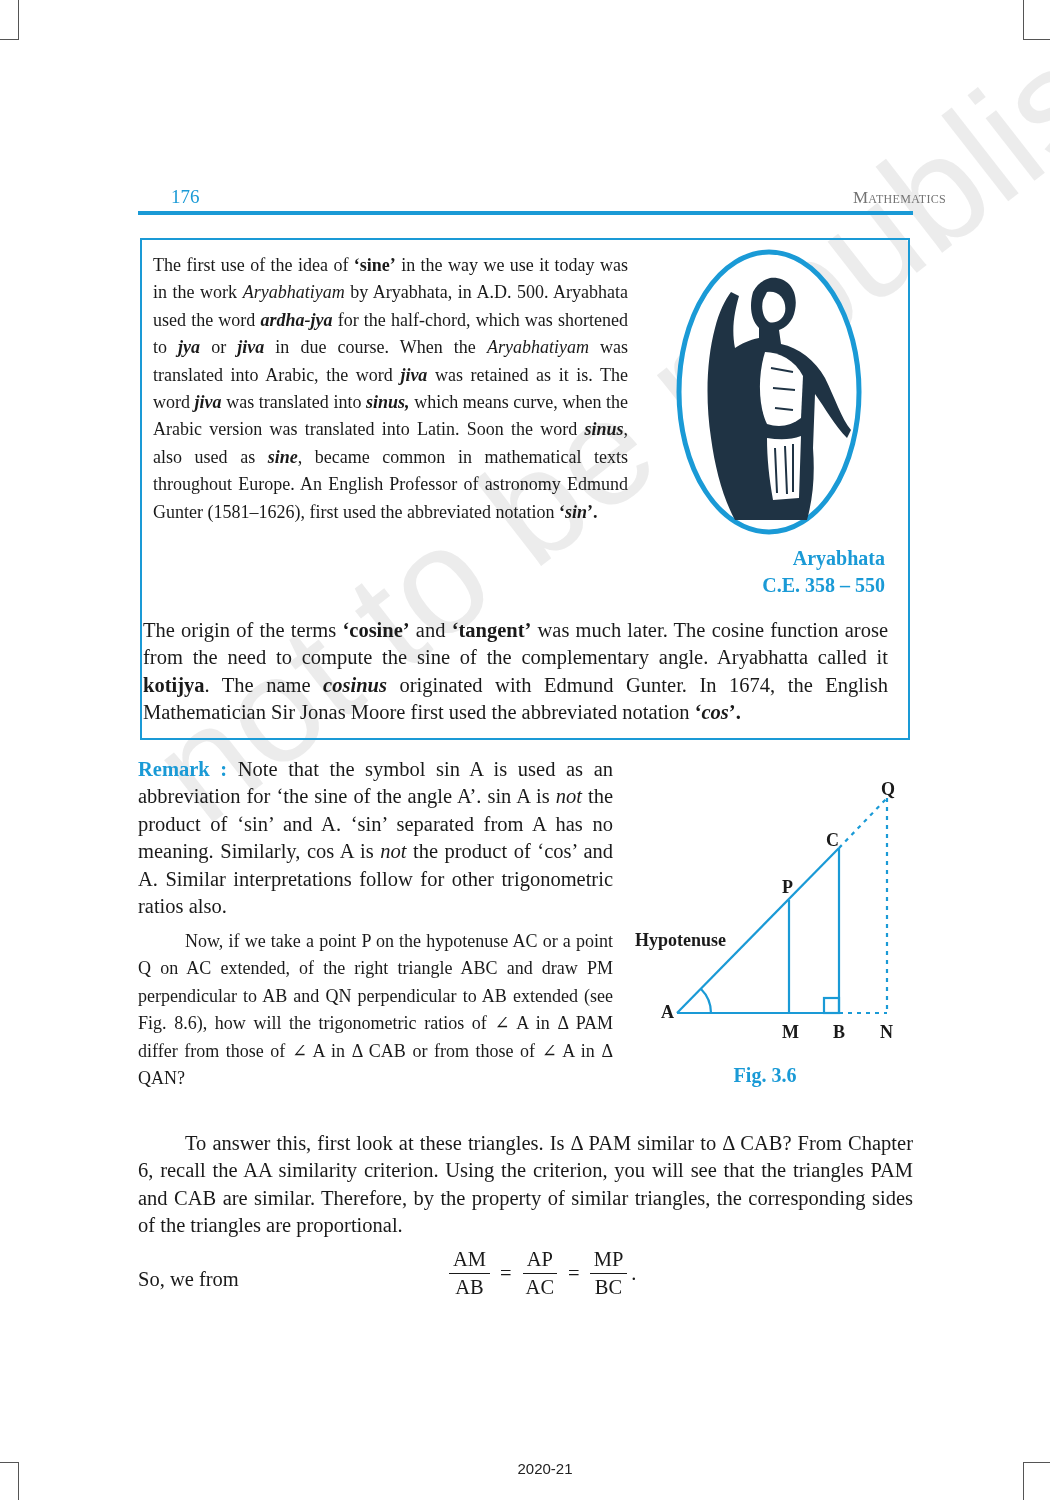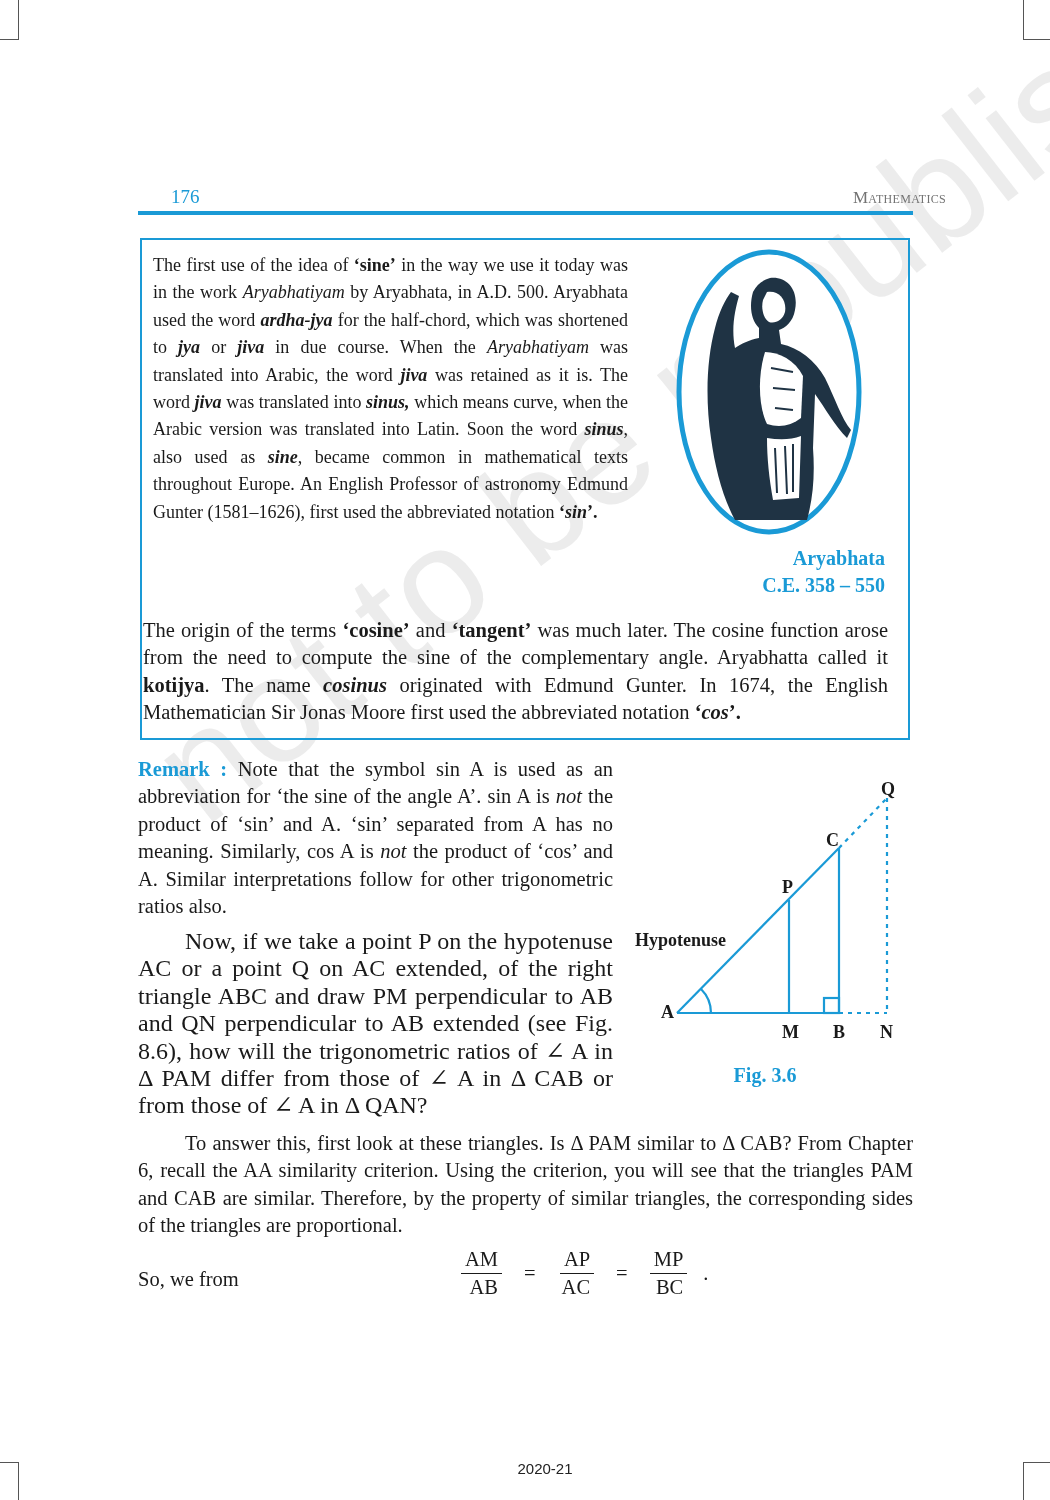--- a/index.html
+++ b/index.html
@@ -10,28 +10,28 @@
   .hdr .pg { position: absolute; left: 0; top: 0; font-size: 19px; color: #1a9ad6; }
   .hdr .ttl { position: absolute; right: 0; top: 2px; font-size: 17px; color: #737373; letter-spacing: 0.3px; font-variant: small-caps; }
   .rule { position: absolute; left: 138px; top: 211px; width: 775px; height: 4px; background: #1a9ad6; }
   .box { position: absolute; left: 140px; top: 238px; width: 770px; height: 502px; border: 2.5px solid #1a9ad6; box-sizing: border-box; }
   .p1 { position: absolute; left: 153px; top: 252px; width: 475px; font-size: 18px; line-height: 27.4px; text-align: justify; }
   .p2 { position: absolute; left: 143px; top: 617px; width: 745px; font-size: 20.5px; line-height: 27.4px; text-align: justify; }
   .portrait { position: absolute; left: 675px; top: 248px; width: 188px; height: 288px; }
   .cap { position: absolute; left: 665px; top: 545px; width: 220px; text-align: right; color: #1a9ad6; font-weight: bold; font-size: 20px; line-height: 27px; }
   .remark { position: absolute; left: 138px; top: 756px; width: 475px; font-size: 20.5px; line-height: 27.4px; text-align: justify; }
   .remark .lbl { color: #1a9ad6; font-weight: bold; }
-  .now { position: absolute; left: 138px; top: 928px; width: 475px; font-size: 24px; line-height: 27.4px; text-align: justify; }
+  .now { position: absolute; left: 138px; top: 928px; width: 475px; font-size: 18px; line-height: 27.4px; text-align: justify; }
   .indent { display: inline-block; width: 47px; }
   .fig { position: absolute; left: 625px; top: 770px; width: 300px; height: 330px; }
   .figcap { position: absolute; left: 700px; top: 1064px; width: 130px; text-align: center; color: #1a9ad6; font-weight: bold; font-size: 20px; }
   .answer { position: absolute; left: 138px; top: 1130px; width: 775px; font-size: 20.5px; line-height: 27.4px; text-align: justify; }
   .sowe { position: absolute; left: 138px; top: 1268px; font-size: 20.5px; }
   .eq { position: absolute; left: 445px; top: 1248px; display: flex; align-items: center; font-size: 20.5px; }
-  .frac { display: inline-flex; flex-direction: column; align-items: flex-end; margin: 0 16px; }
+  .frac { display: inline-flex; flex-direction: column; align-items: center; margin: 0 4px; }
   .frac .num { padding: 0 4px 2px; border-bottom: 1.3px solid #1a1a1a; }
   .frac .den { padding: 2px 4px 0; }
   .op { margin: 0 6px; }
   .footer { position: absolute; left: 0; width: 1050px; top: 1460px; text-align: center; font-family: "Liberation Sans", sans-serif; font-size: 15px; color: #222; margin-left: 20px; }
   .wm { position: absolute; left: 120px; top: 720px; font-family: "Liberation Sans", sans-serif; font-size: 150px; color: rgba(200,200,200,0.35); transform: rotate(-38deg); transform-origin: left top; white-space: nowrap; pointer-events: none; }
 </style>
 </head>
 <body>
 
 <div class="crop" style="left:18px;top:0;width:1px;height:40px;"></div>

